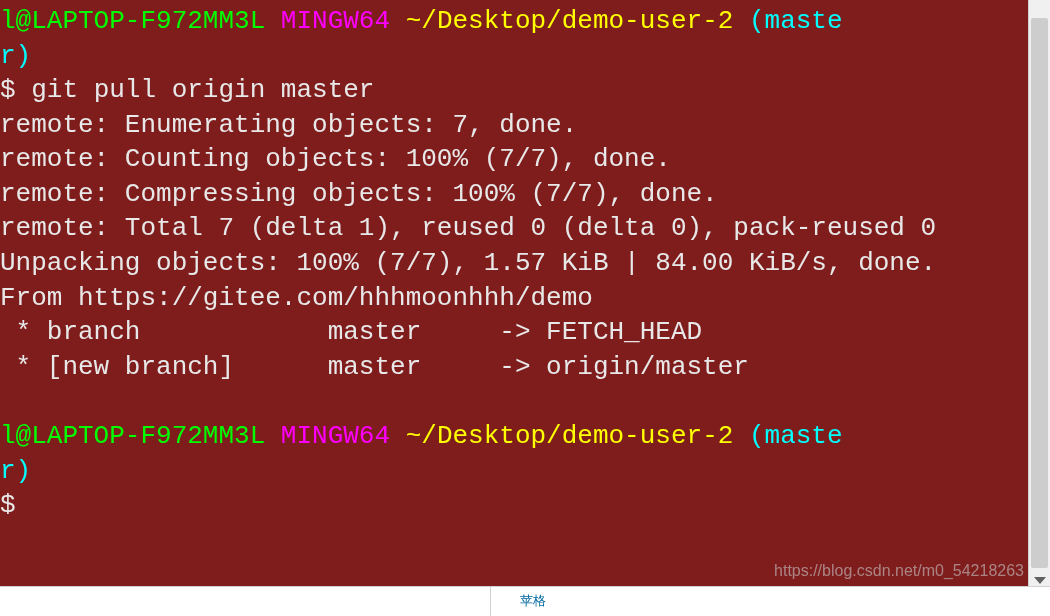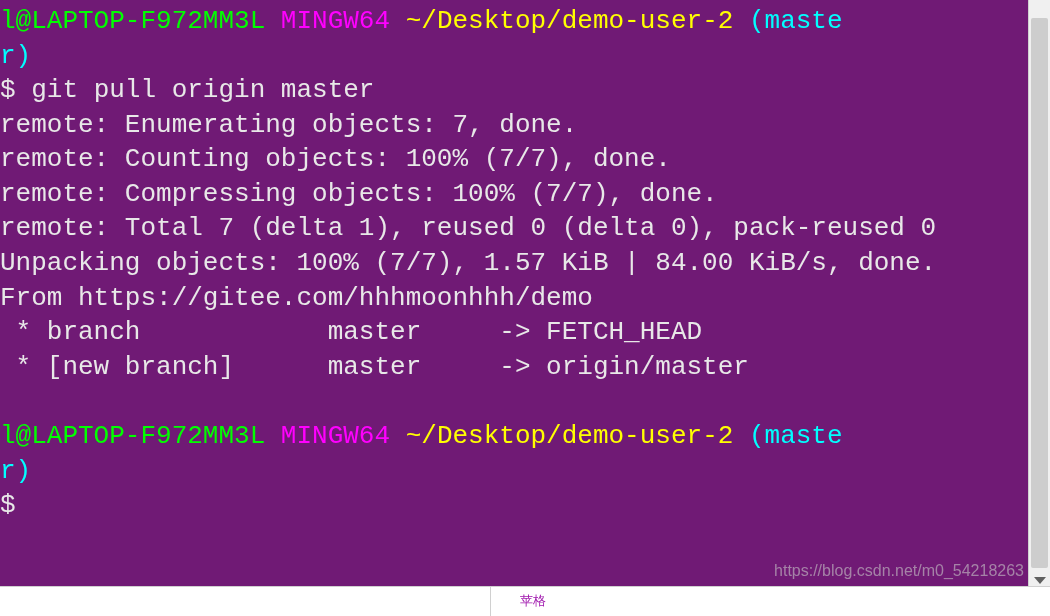--- a/index.html
+++ b/index.html
@@ -11,21 +11,21 @@
       width: 1050px;
       height: 616px;
       background: #f0f0f0;
       font-family: 'Consolas', 'Courier New', monospace;
       position: relative;
       overflow: hidden;
     }
     .terminal {
       width: 1028px;
       height: 586px;
-      background: #701a75;
+      background: #7f1d1d;
       color: #e0e0e0;
       font-size: 26px;
       line-height: 1.33;
       padding: 4px 0 4px 0;
       white-space: pre-wrap;
       word-break: break-all;
       overflow: hidden;
     }
     .green { color: #00ff00; }
     .magenta { color: #ff00ff; }
@@ -92,21 +92,21 @@
       width: 1px;
       height: 30px;
       background: #d0d0d0;
     }
     .bottom-text {
       position: absolute;
       bottom: 6px;
       left: 520px;
       font-family: Arial, sans-serif;
       font-size: 13px;
-      color: #a21caf;
+      color: #0369a1;
     }
   </style>
 </head>
 <body>
 
 <div class="terminal"><span class="green">l@LAPTOP-F972MM3L</span> <span class="magenta">MINGW64</span> <span class="yellow">~/Desktop/demo-user-2</span> <span class="cyan">(maste</span>
 <span class="cyan">r)</span>
 <span class="white">$ </span><span class="white">git pull origin master</span>
 <span class="white">remote: Enumerating objects: 7, done.</span>
 <span class="white">remote: Counting objects: 100% (7/7), done.</span>

